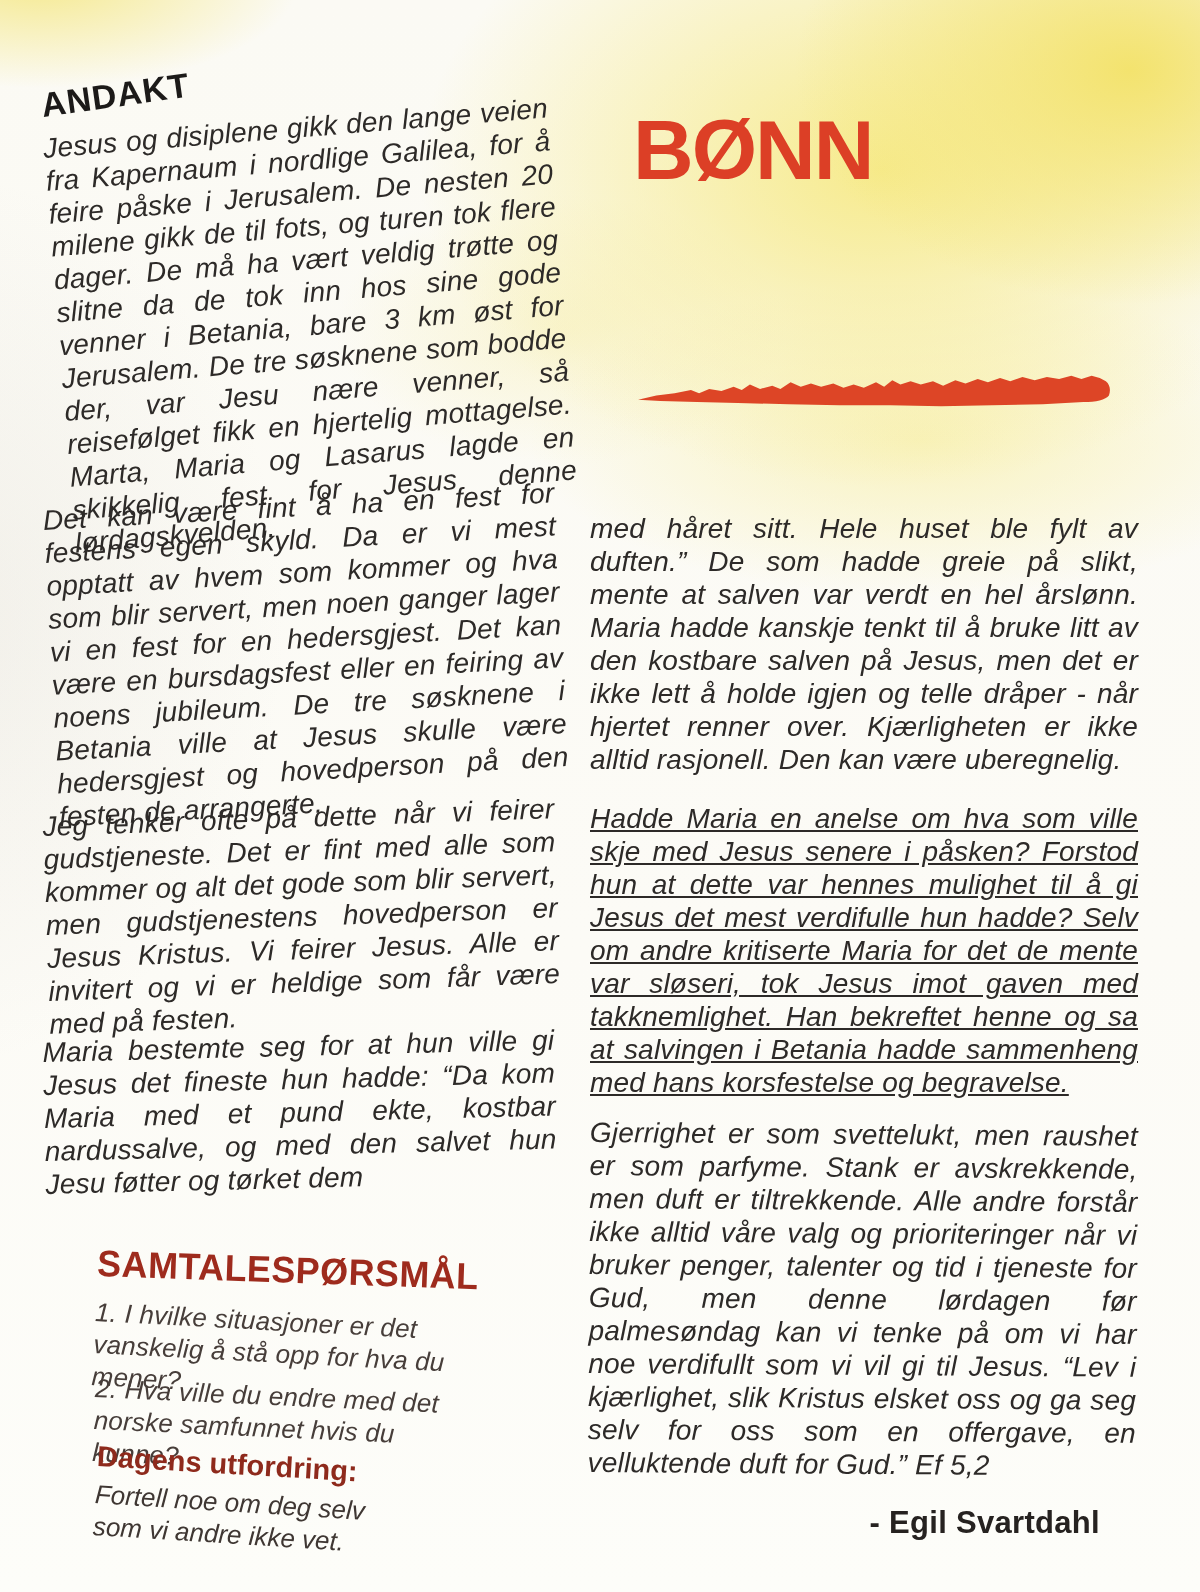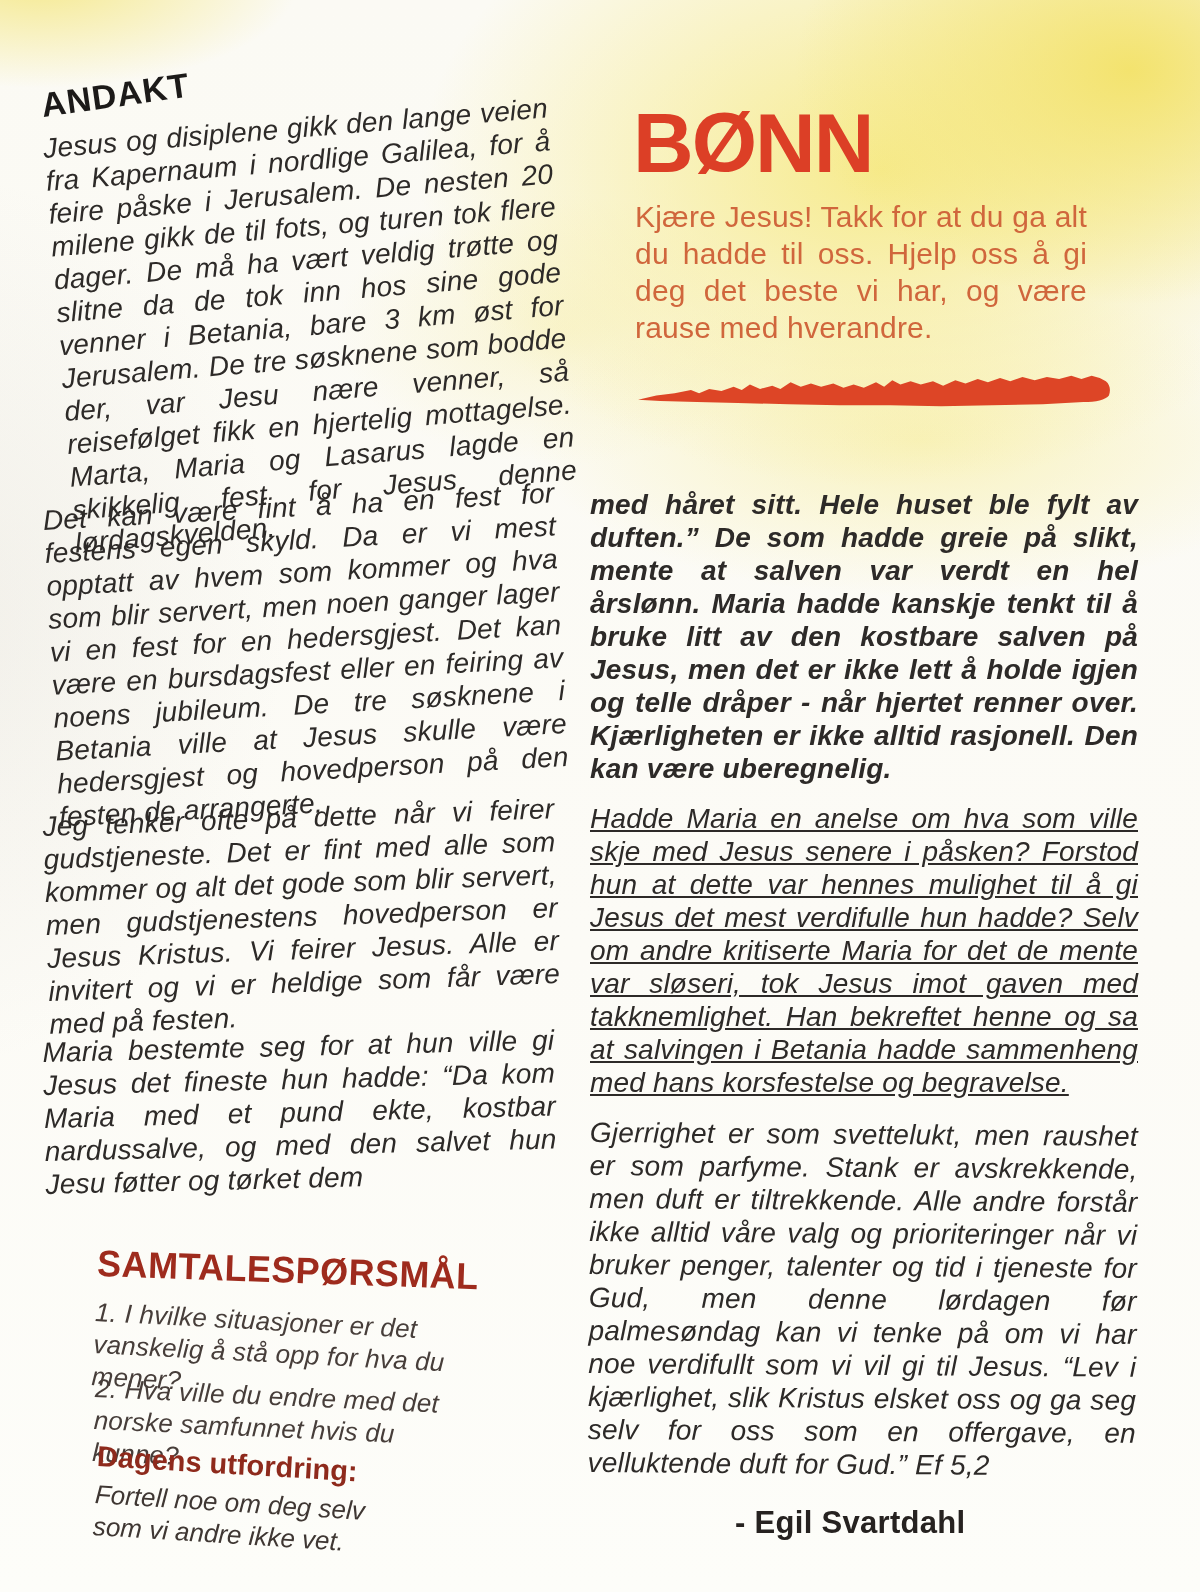--- a/index.html
+++ b/index.html
@@ -33,31 +33,31 @@
     left:44px;top:86px;
     font-size:34px;font-weight:700;color:#1c1a19;
     letter-spacing:1px;
     transform:rotate(-8deg);transform-origin:left bottom;
   }
   #p0{top:132px;transform:rotate(-4.6deg);transform-origin:left top;width:506px;}
   #p1{top:504px;transform:rotate(-3.1deg);transform-origin:left top;}
   #p2{top:810px;transform:rotate(-2deg);transform-origin:left top;}
   #p3{top:1036px;transform:rotate(-1.4deg);transform-origin:left top;}
   #bonn-heading{
-    left:633px;top:101px;
+    left:633px;top:108px;
     font-size:84px;font-weight:700;color:#dc3f26;
     letter-spacing:-2px;line-height:1;
   }
   #prayer-text{
     left:635px;top:198px;width:452px;
     font-size:30px;line-height:37px;
     color:#d0663c;text-align:justify;letter-spacing:.2px;
   }
   #brush-stroke{left:636px;top:366px;width:478px;height:48px;}
-  #rp0{top:488px;font-weight:bold;}
+  #rp0{top:512px;}
   #rp1{top:802px;text-decoration:underline;}
   #rp2{top:1116px;transform:rotate(.4deg);transform-origin:left top;}
   #samtale-heading{
     left:98px;top:1243px;
     font-size:37px;font-weight:700;color:#9e2b1d;
     letter-spacing:.5px;
     transform:rotate(2deg) scaleX(.97);transform-origin:left top;
   }
   .question{
     left:96px;width:372px;
@@ -70,39 +70,38 @@
     left:98px;top:1440px;
     font-size:29px;font-weight:700;color:#8e2a1c;
     transform:rotate(3.4deg);transform-origin:left top;
   }
   #challenge-text{
     left:96px;top:1478px;width:320px;
     font-style:italic;font-size:26px;line-height:32px;color:#3f3733;
     transform:rotate(3.6deg);transform-origin:left top;
   }
   #signature{
-    left:735px;top:1505px;width:400px;
+    left:700px;top:1505px;width:400px;
     font-size:31px;font-weight:700;color:#262220;
-    letter-spacing:.3px;
+    text-align:right;letter-spacing:.3px;
   }
 </style>
 </head>
 <body>
 
 <div id="canvas">
 
   <div id="andakt-heading" class="abs">ANDAKT</div>
 
   <div id="p0" class="abs body-par left-col">Jesus og disiplene gikk den lange veien fra Kapernaum i nordlige Galilea, for å feire påske i Jerusalem. De nesten 20 milene gikk de til fots, og turen tok flere dager. De må ha vært veldig trøtte og slitne da de tok inn hos sine gode venner i Betania, bare 3 km øst for Jerusalem. De tre søsknene som bodde der, var Jesu nære venner, så reisefølget fikk en hjertelig mottagelse. Marta, Maria og Lasarus lagde en skikkelig fest for Jesus denne lørdagskvelden.</div>
   <div id="p1" class="abs body-par left-col">Det kan være fint å ha en fest for festens egen skyld. Da er vi mest opptatt av hvem som kommer og hva som blir servert, men noen ganger lager vi en fest for en hedersgjest. Det kan være en bursdagsfest eller en feiring av noens jubileum. De tre søsknene i Betania ville at Jesus skulle være hedersgjest og hovedperson på den festen de arrangerte.</div>
   <div id="p2" class="abs body-par left-col">Jeg tenker ofte på dette når vi feirer gudstjeneste. Det er fint med alle som kommer og alt det gode som blir servert, men gudstjenestens hovedperson er Jesus Kristus. Vi feirer Jesus. Alle er invitert og vi er heldige som får være med på festen.</div>
   <div id="p3" class="abs body-par left-col">Maria bestemte seg for at hun ville gi Jesus det fineste hun hadde: “Da kom Maria med et pund ekte, kostbar nardussalve, og med den salvet hun Jesu føtter og tørket dem</div>
 
   <div id="bonn-heading" class="abs">BØNN</div>
-  <div id="prayer-text" class="abs">Kjære Jesus! Takk for at du ga alt du hadde til oss. Hjelp oss å gi deg det beste vi har, og være rause med hverandre.</div>
 
   <svg id="brush-stroke" class="abs" viewBox="0 0 470 44" preserveAspectRatio="none" aria-hidden="true">
     <path fill="#dd4526" d="
       M2,31
       L20,27 38,25 54,22 62,25 72,21 84,23 96,19 104,22 112,17 122,21 134,18
       142,21 152,15 162,19 172,16 182,19 194,16 204,20 214,17 224,20 236,15
       244,19 252,13 260,17 270,14 280,17 292,14 302,18 314,13 324,16 336,12
       346,15 358,11 368,14 380,10 392,13 404,10 416,12 428,9 438,12 448,9 456,11 462,14
       C466,17 467,22 465,27
       C462,31 452,33 440,33

